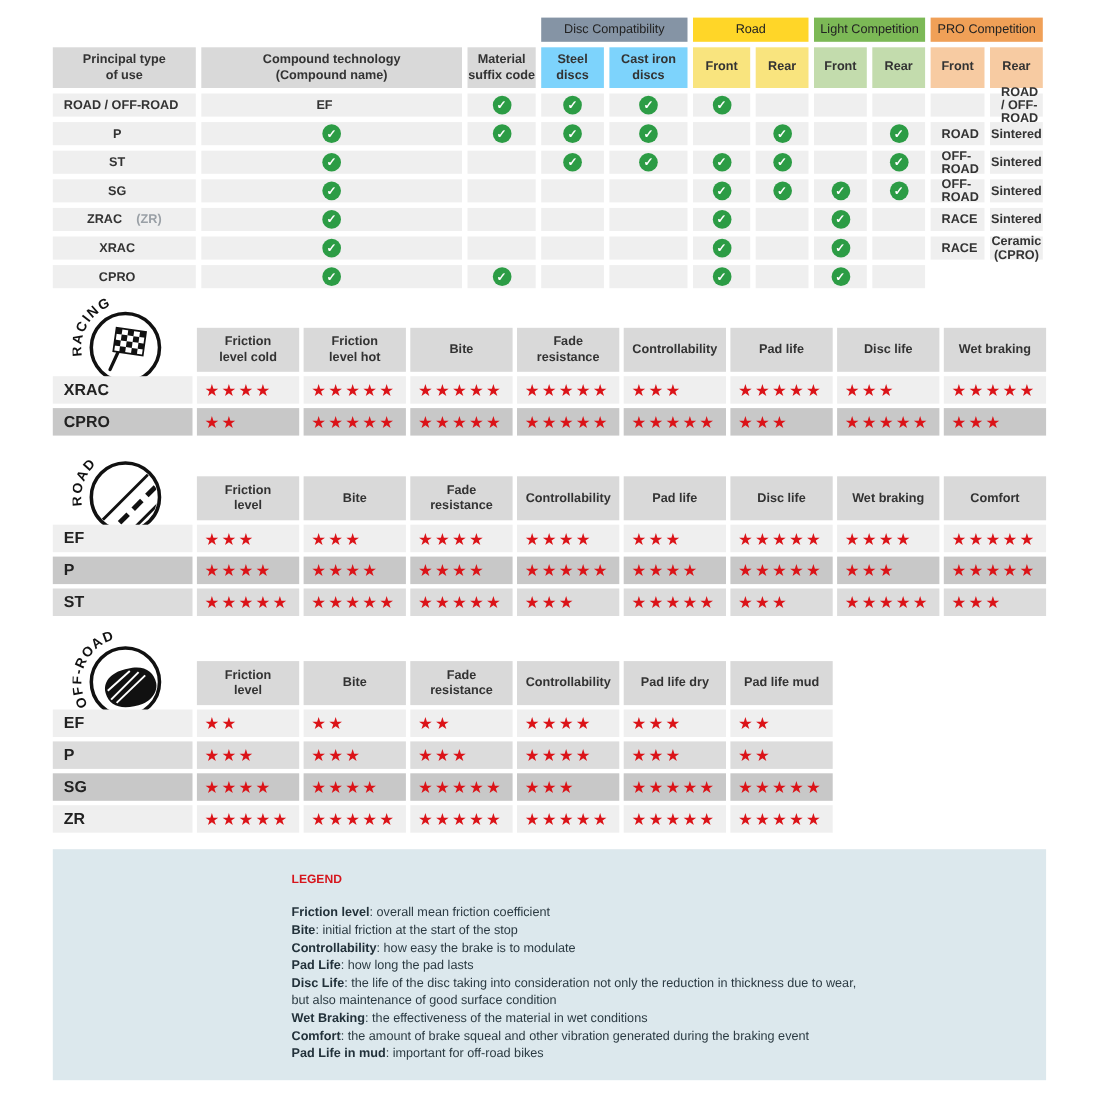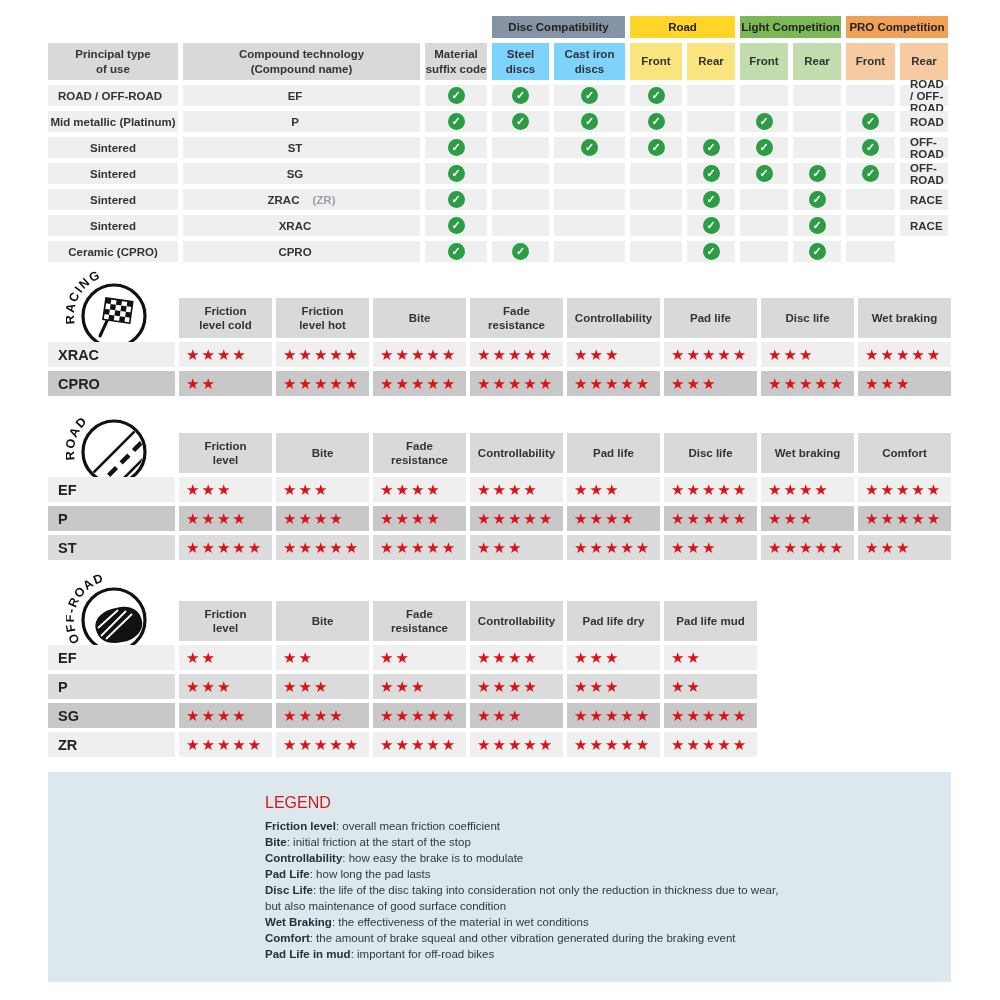--- a/index.html
+++ b/index.html
@@ -1,20 +1,20 @@
 <!DOCTYPE html>
 <html><head>
 <meta charset="utf-8">
 <style>
 *{margin:0;padding:0;box-sizing:border-box}
 html,body{width:1000px;height:1000px}
 body{position:relative;background:#fff;font-family:"Liberation Sans",sans-serif;color:#2e2e2e}
 .cell{display:flex;align-items:center;justify-content:center;text-align:center}
 #compat{position:absolute;left:48px;top:16px;display:grid;grid-template-columns:130px 237px 62px 57px 71px 52px 48px 48px 48px 49px 48px;grid-template-rows:22px 37px repeat(7,21px);gap:5px}
-.gh{font-weight:700;font-size:11.5px;grid-column:span 2;color:#222}
+.gh{font-weight:400;font-size:11.5px;grid-column:span 2;color:#222}
 .gh.disc{background:#8594a5}
 .gh.road{background:#ffd628}
 .gh.lc{background:#7cb956}
 .gh.pro{background:#f0a057}
 .sh{background:#d9d9d9;font-weight:700;font-size:11.5px;line-height:1.25;white-space:pre-line;color:#333}
 .sh.disc{background:#7dd3fc}
 .sh.road{background:#f9e47e}
 .sh.lc{background:#c3dcad}
 .sh.pro{background:#f7cba2}
 .dat{background:#efefef;font-weight:700;font-size:11.5px;color:#333}
@@ -28,21 +28,21 @@
 .rhdr{background:#d9d9d9;font-weight:700;font-size:11.5px;line-height:1.25;white-space:pre-line;color:#333}
 .rlab{justify-content:flex-start;padding-left:10px;font-weight:700;font-size:14.5px;color:#222;display:flex;align-items:center}
 .stars{display:flex;align-items:center;justify-content:flex-start;padding-left:7px;color:#db1318;font-size:15px;letter-spacing:2px;overflow:hidden}
 .shade-l{background:#efefef}
 .shade-m{background:#dcdcdc}
 .shade-d{background:#c8c8c8}
 .sp,.ph{background:transparent}
 .icon{position:absolute}
 #legend{position:absolute;left:48px;top:772px;width:903px;height:210px;background:#dce8ed}
 .lg-inner{padding:22px 0 0 217px;font-size:11.5px;color:#2b3a42}
-.lg-title{color:#d6161d;font-weight:400;font-size:16px;margin-bottom:6px}
+.lg-title{color:#d6161d;font-weight:700;font-size:11px;margin-bottom:16px}
 .lg-line{line-height:16px}
 .lg-line b{font-weight:700;color:#22313a}
 </style>
 </head>
 <body>
 
 <div id="compat">
   <div class="ph"></div>
   <div class="ph"></div>
   <div class="ph"></div>
@@ -84,21 +84,20 @@
     </div>
   <div class="cell dat">
       <span class="chk">✓</span>
     </div>
   <div class="cell dat"></div>
   <div class="cell dat"></div>
   <div class="cell dat"></div>
   <div class="cell dat"></div>
 
   <div class="cell dat tl">ROAD / OFF-ROAD</div>
-  <div class="cell dat">Mid metallic (Platinum)</div>
   <div class="cell dat">
       <span>P</span>
       <span class="note"></span>
     </div>
   <div class="cell dat">
       <span class="chk">✓</span>
     </div>
   <div class="cell dat">
       <span class="chk">✓</span>
     </div>

